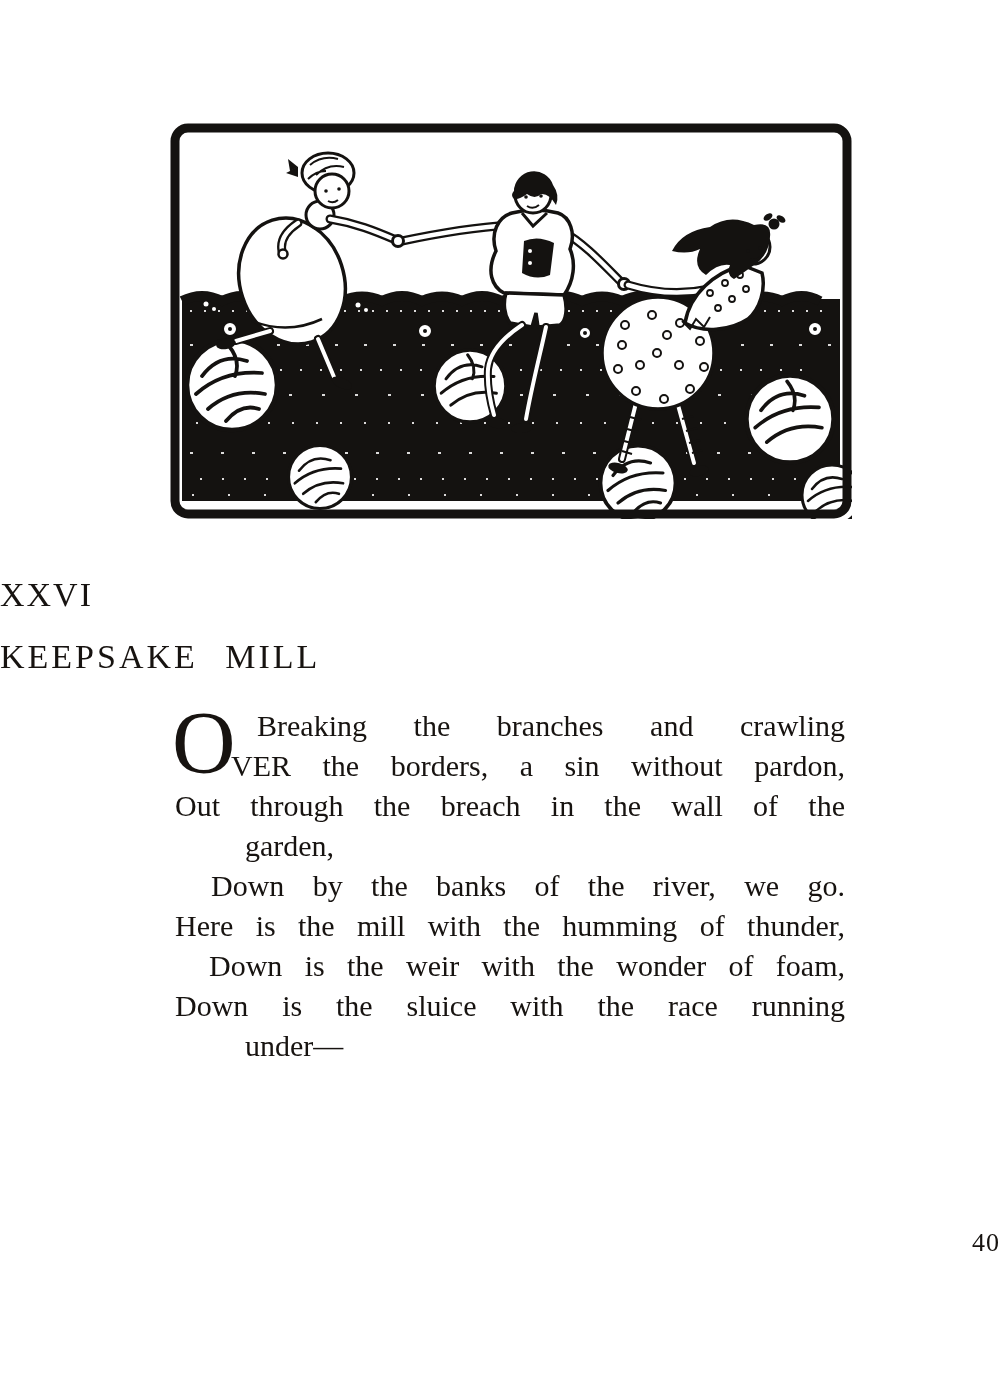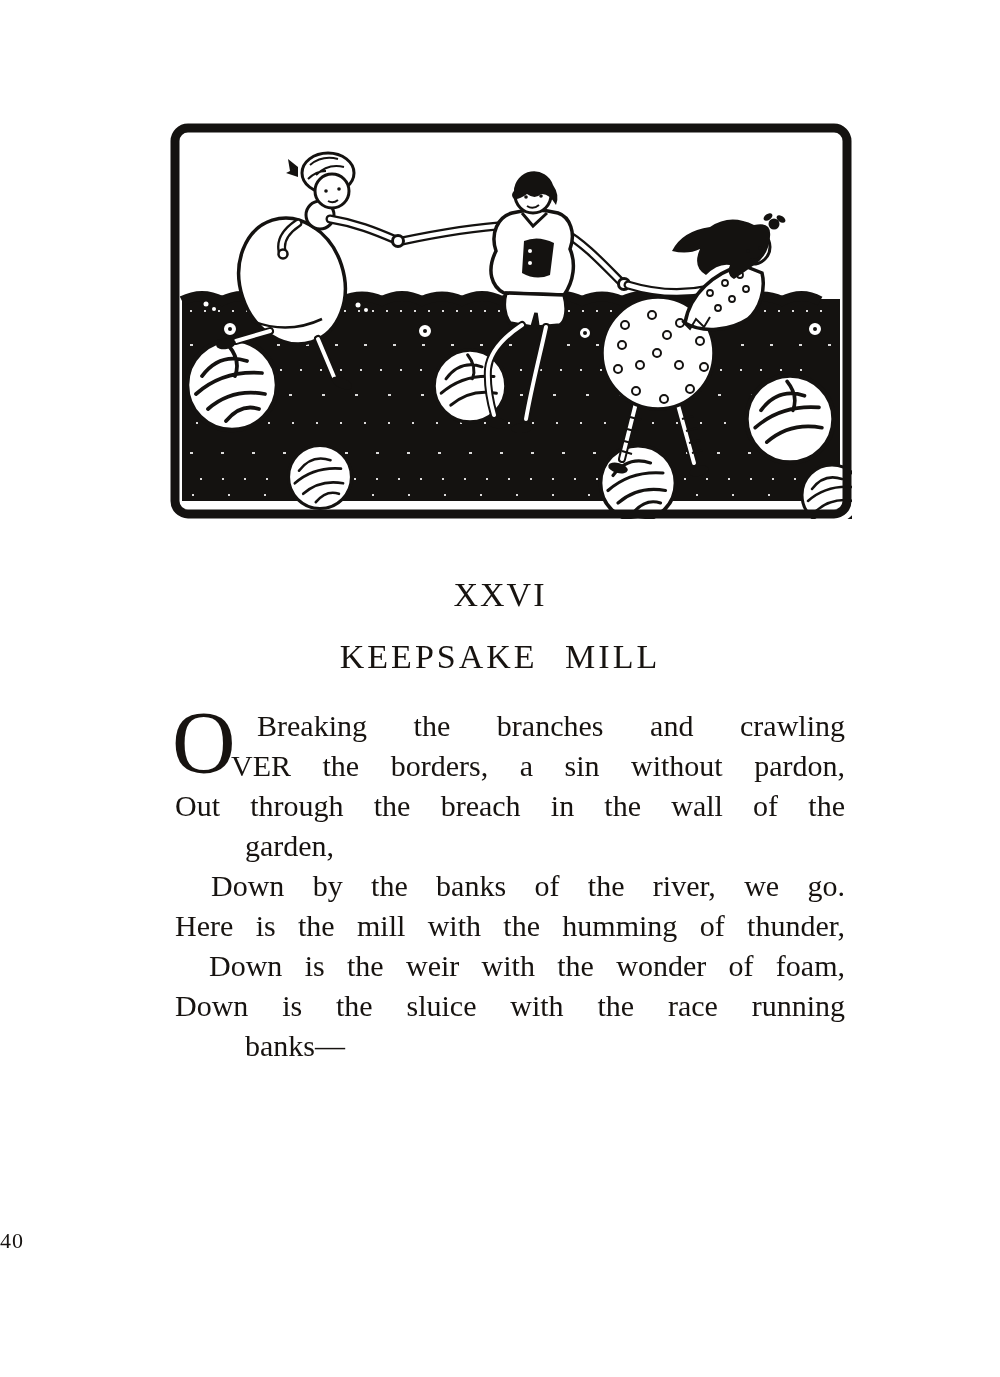--- a/index.html
+++ b/index.html
@@ -10,41 +10,41 @@
     font-family:"Liberation Serif", serif;
     color:#171310;
     overflow:hidden;
   }
   .illus-wrap{
     position:absolute;left:170px;top:123px;width:682px;height:396px;
   }
   .illus-wrap svg{display:block;width:682px;height:396px;}
   .chapter-num{
     position:absolute;left:0;top:576px;width:1000px;
-    text-align:center;font-size:34px;letter-spacing:2px;
+    font-size:34px;letter-spacing:2px;
   }
   .chapter-title{
     position:absolute;left:0;top:638px;width:1000px;
-    text-align:center;font-size:34px;letter-spacing:3px;word-spacing:16px;
+    text-align:left;font-size:34px;letter-spacing:3px;word-spacing:16px;
   }
   .poem{
     position:absolute;left:175px;top:706px;width:670px;
     font-size:30px;line-height:40px;
   }
   .stanza{position:relative;}
   .stanza2{}
   .dropcap{
     position:absolute;left:-3px;top:-7px;
     font-size:88px;line-height:1;
   }
   .pline{min-height:40px;}
   .j{text-align:justify;text-align-last:justify;}
   .pagenum{
     position:absolute;left:0;top:1228px;width:1000px;
-    text-align:left;font-size:22px;letter-spacing:1px;
+    text-align:right;font-size:26px;letter-spacing:1px;
   }
   
   .ink{stroke:#141210;}
   .limb-o{stroke:#141210;stroke-width:9;fill:none;stroke-linecap:round;}
   .limb-i{stroke:#ffffff;stroke-width:4.5;fill:none;stroke-linecap:round;}
   .leg-o{stroke:#141210;stroke-width:8;fill:none;stroke-linecap:round;}
   .leg-i{stroke:#ffffff;stroke-width:4;fill:none;stroke-linecap:round;}
   .whitefill{fill:#ffffff;stroke:#141210;}
   .blackfill{fill:#141210;stroke:none;}
   .scribble{fill:none;stroke:#141210;stroke-width:2.5;stroke-linecap:round;}
@@ -245,17 +245,17 @@
     <div class="pline j" style="padding-left:82px">Breaking the branches and crawling</div>
     <div class="pline j" style="padding-left:56px">VER the borders, a sin without pardon,</div>
     <div class="pline j" style="padding-left:0">Out through the breach in the wall of the</div>
     <div class="pline" style="padding-left:70px">garden,</div>
     <div class="pline j" style="padding-left:36px">Down by the banks of the river, we go.</div>
   </div>
   <div class="stanza stanza2">
     <div class="pline j" style="padding-left:0">Here is the mill with the humming of thunder,</div>
     <div class="pline j" style="padding-left:34px">Down is the weir with the wonder of foam,</div>
     <div class="pline j" style="padding-left:0">Down is the sluice with the race running</div>
-    <div class="pline" style="padding-left:70px">banks—</div>
+    <div class="pline" style="padding-left:70px">under—</div>
   </div>
 </div>
 
 <div class="pagenum">40</div>
 
 </body></html>

